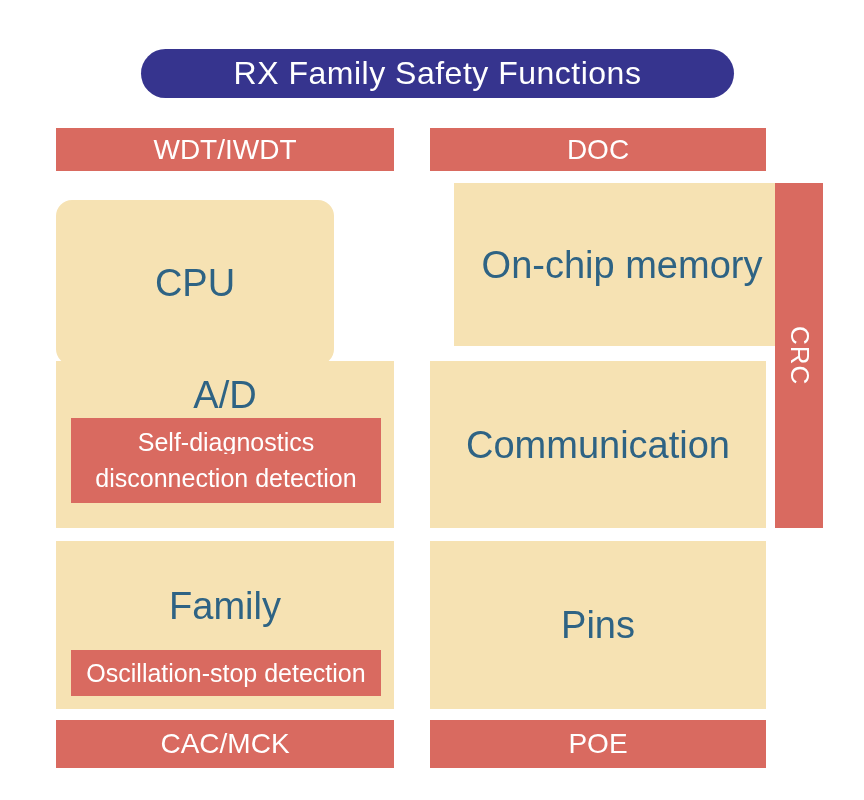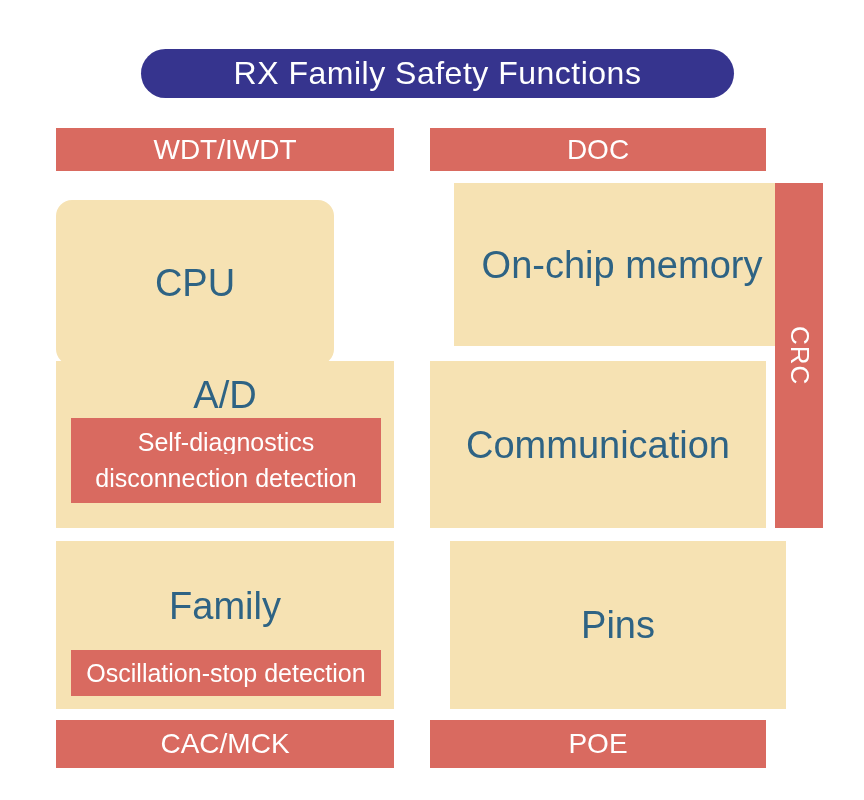--- a/index.html
+++ b/index.html
@@ -66,21 +66,21 @@
   
   .l-top    { left: 48px;  top: 120px; width: 338px; height: 43px; }
   .l-cpu    { left: 48px;  top: 192px; width: 278px; height: 165px; border-radius: 16px; }
   .l-ad     { left: 48px;  top: 353px; width: 338px; height: 167px; }
   .l-clock  { left: 48px;  top: 533px; width: 338px; height: 168px; }
   .l-bottom { left: 48px;  top: 712px; width: 338px; height: 48px; }
   
   .r-top    { left: 422px; top: 120px; width: 336px; height: 43px; }
   .r-mem    { left: 422px; top: 175px; width: 336px; height: 163px; margin-left: 24px; }
   .r-comm   { left: 422px; top: 353px; width: 336px; height: 167px; }
-  .r-pins   { left: 422px; top: 533px; width: 336px; height: 168px; margin-left: 20px; }
+  .r-pins   { left: 422px; top: 533px; width: 336px; height: 168px; }
   .r-bottom { left: 422px; top: 712px; width: 336px; height: 48px; }
   
   .crc-bar {
     position: absolute;
     left: 767px; top: 175px;
     width: 48px; height: 345px;
     background: var(--red);
     display: flex; align-items: center; justify-content: center;
     color: var(--white);
     font-size: 26px;

